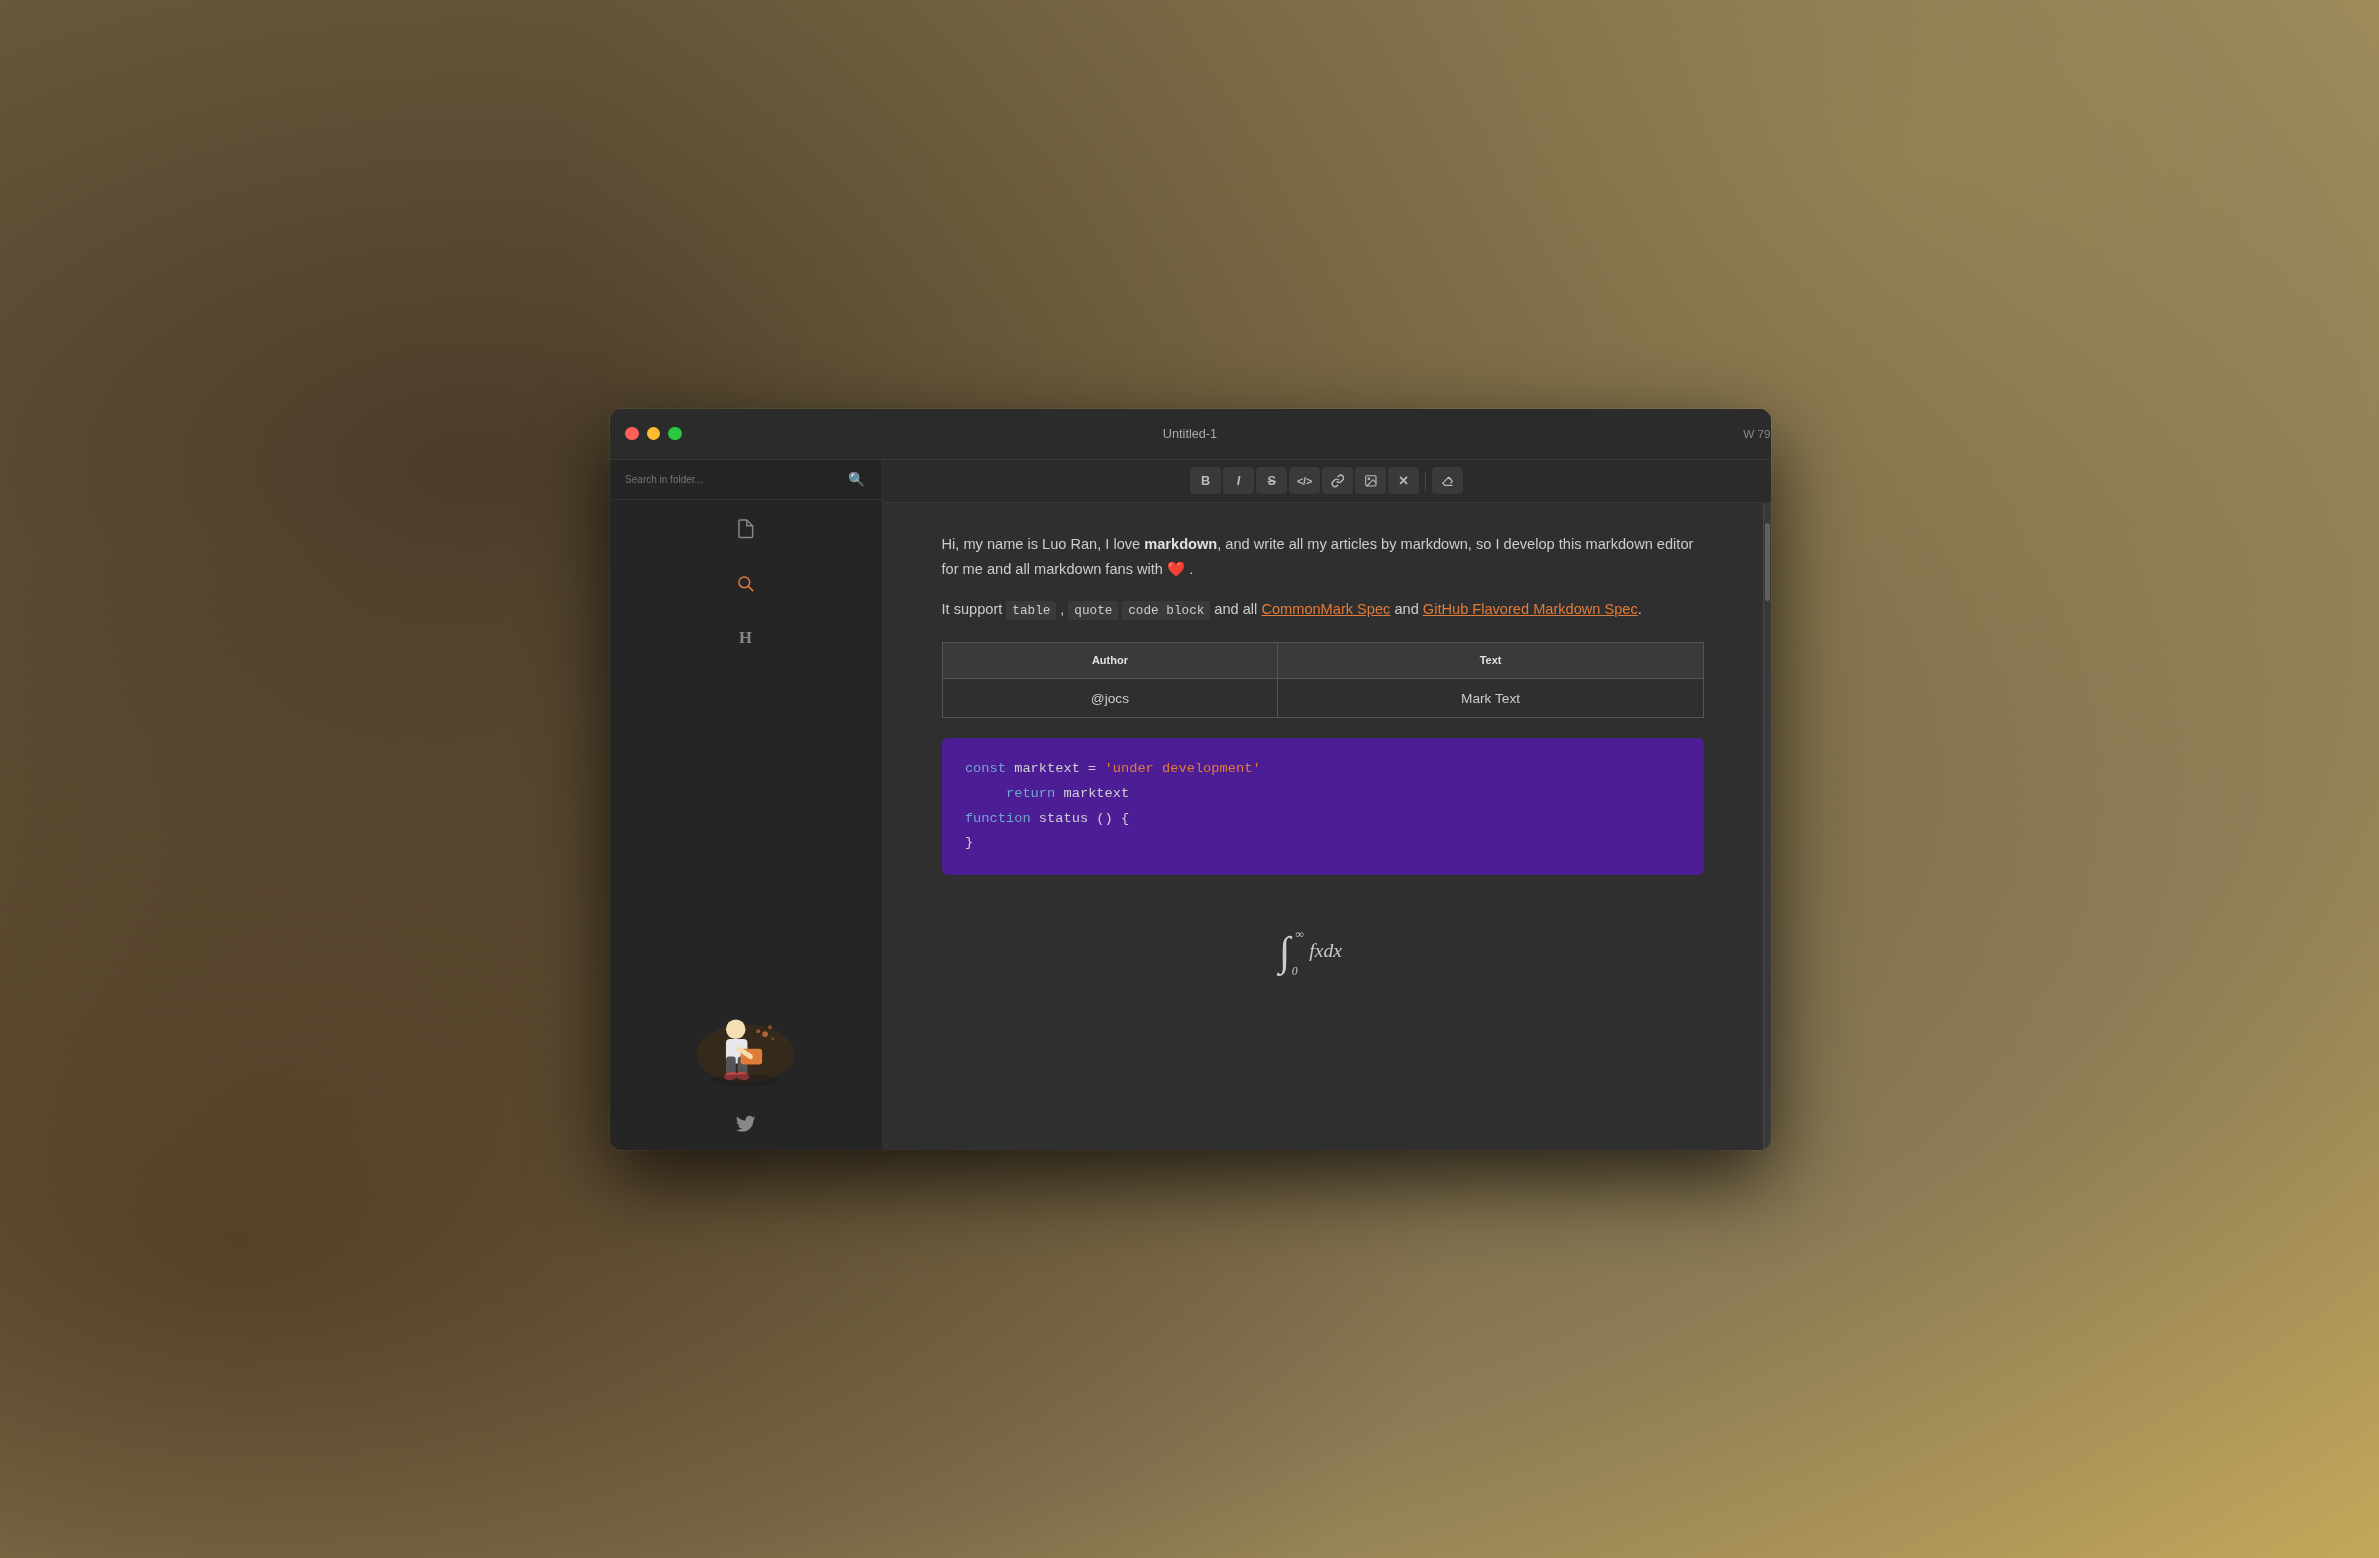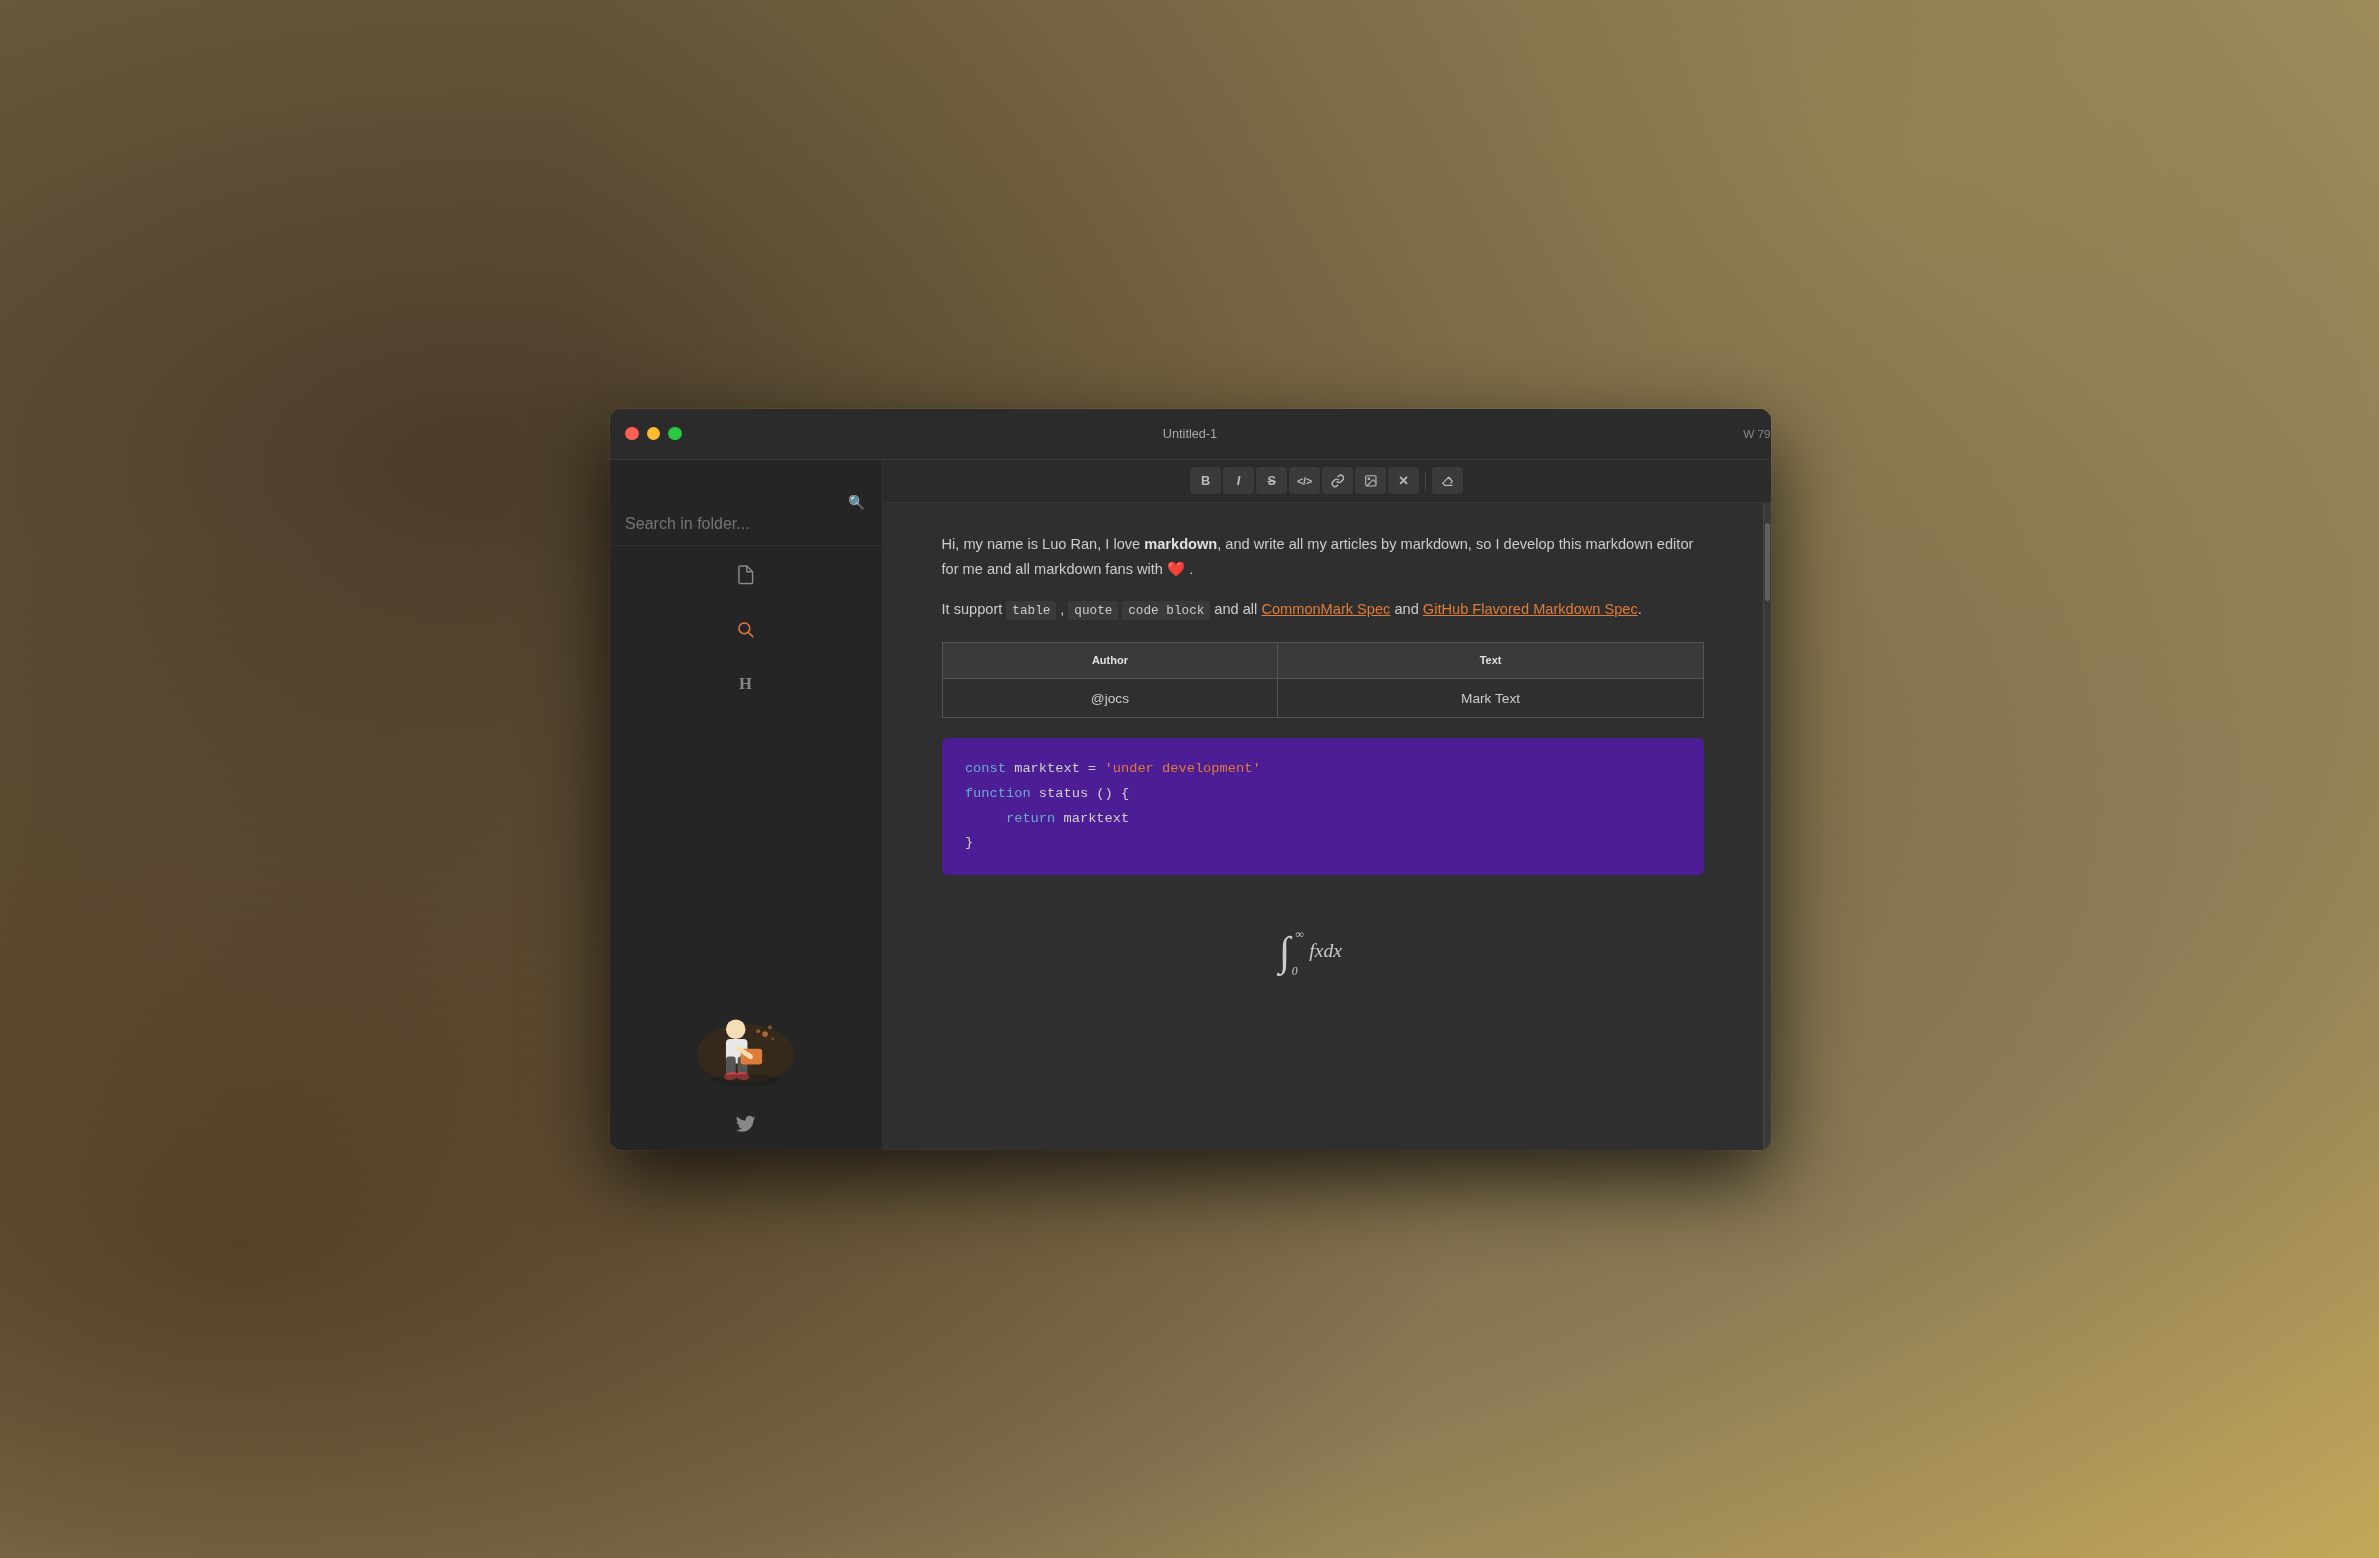--- a/index.html
+++ b/index.html
@@ -105,23 +105,22 @@
       padding: 11.7px 15.6px;
       border-bottom: 1px solid rgba(255,255,255,0.06);
       gap: 7.8px;
     }
 
     .search-input {
       background: transparent;
       border: none;
       outline: none;
       color: #c4b5fd;
-      font-size: 16px;
+      font-size: 10px;
       flex: 1;
-      margin-top: 44px;
     }
 
     .search-icon-btn {
       color: #888;
       cursor: pointer;
       font-size: 13.7px;
     }
 
     .sidebar-icons {
       display: flex;
@@ -484,27 +483,27 @@
             </tbody>
           </table>
 
           <div class="code-block">
             <div>
               <span class="code-const">const</span>
               <span class="code-var"> marktext = </span>
               <span class="code-string">'under development'</span>
             </div>
             <div>
-              <span class="code-function">function</span>
-              <span class="code-var"> status () {</span>
-            </div>
-            <div>
               <span class="code-var">&nbsp;&nbsp;&nbsp;&nbsp;</span>
               <span class="code-return">return</span>
               <span class="code-var"> marktext</span>
+            </div>
+            <div>
+              <span class="code-function">function</span>
+              <span class="code-var"> status () {</span>
             </div>
             <div>
               <span class="code-var">}</span>
             </div>
           </div>
 
           <div class="math-block">
             <span class="math-content">
               <svg width="98" height="59" viewBox="0 0 100 60" xmlns="http://www.w3.org/2000/svg" style="font-size:20px">
                 <text x="5" y="48" font-size="42" fill="#ccc" font-family="serif" font-style="italic">∫</text>

